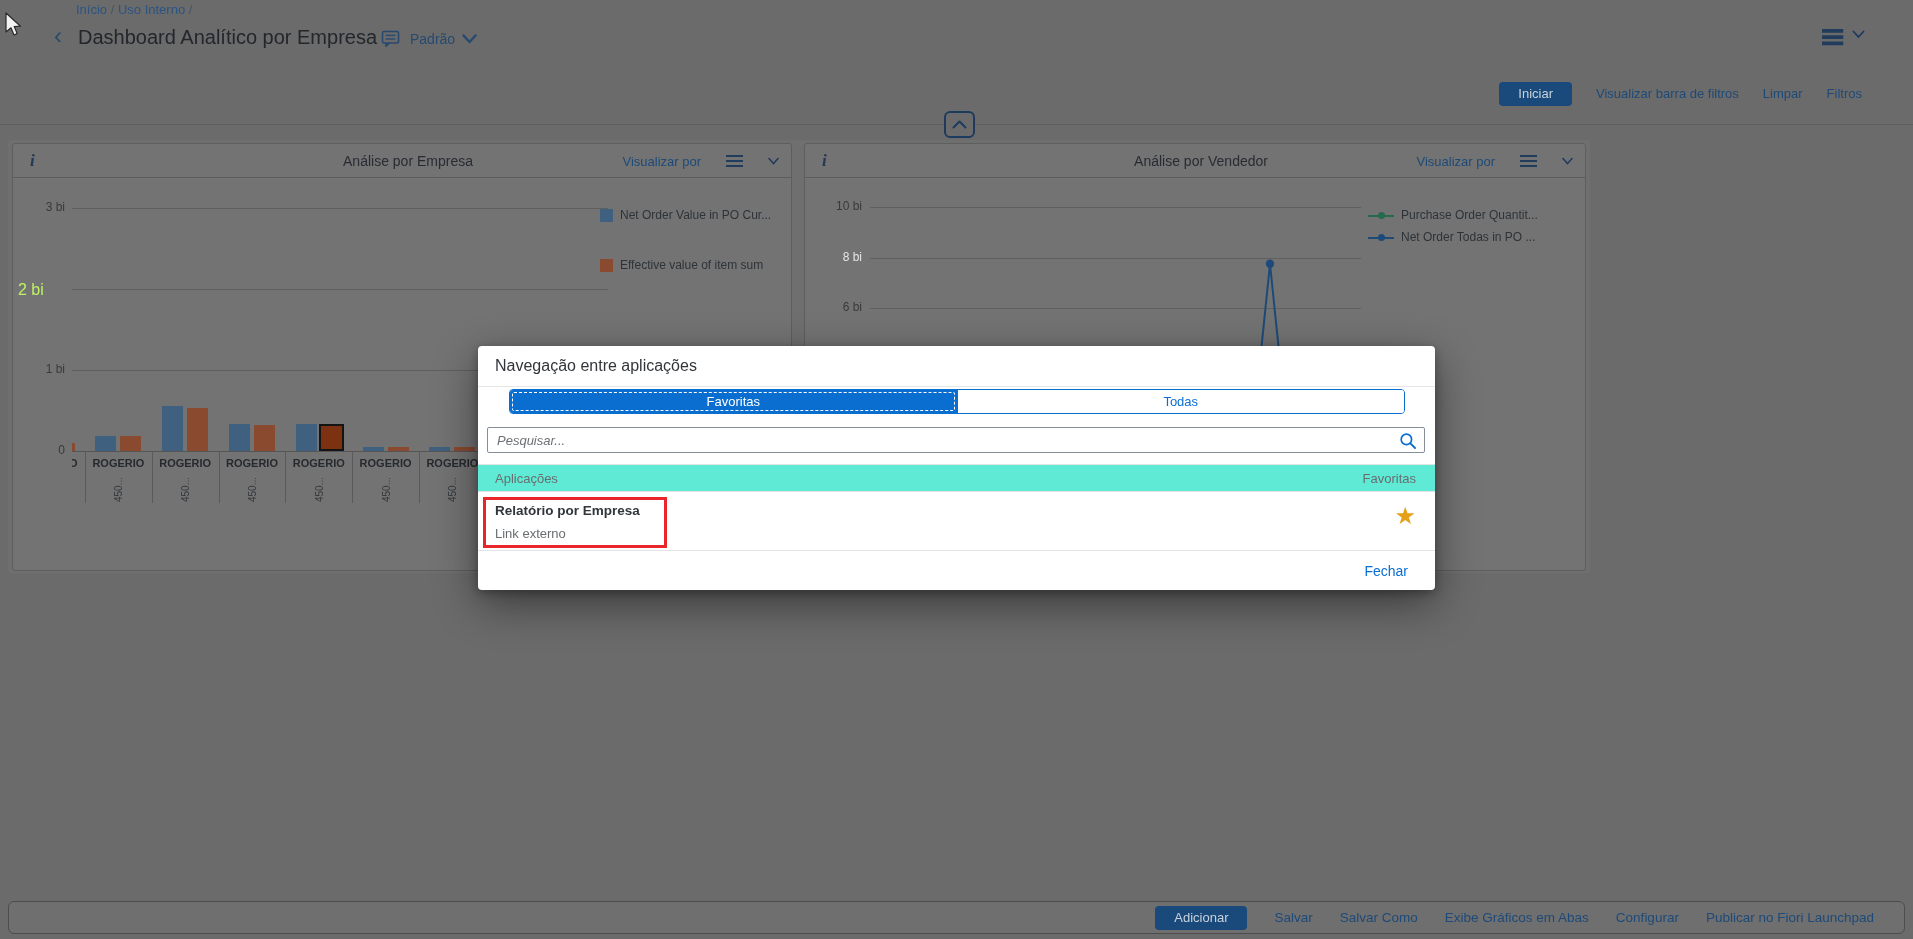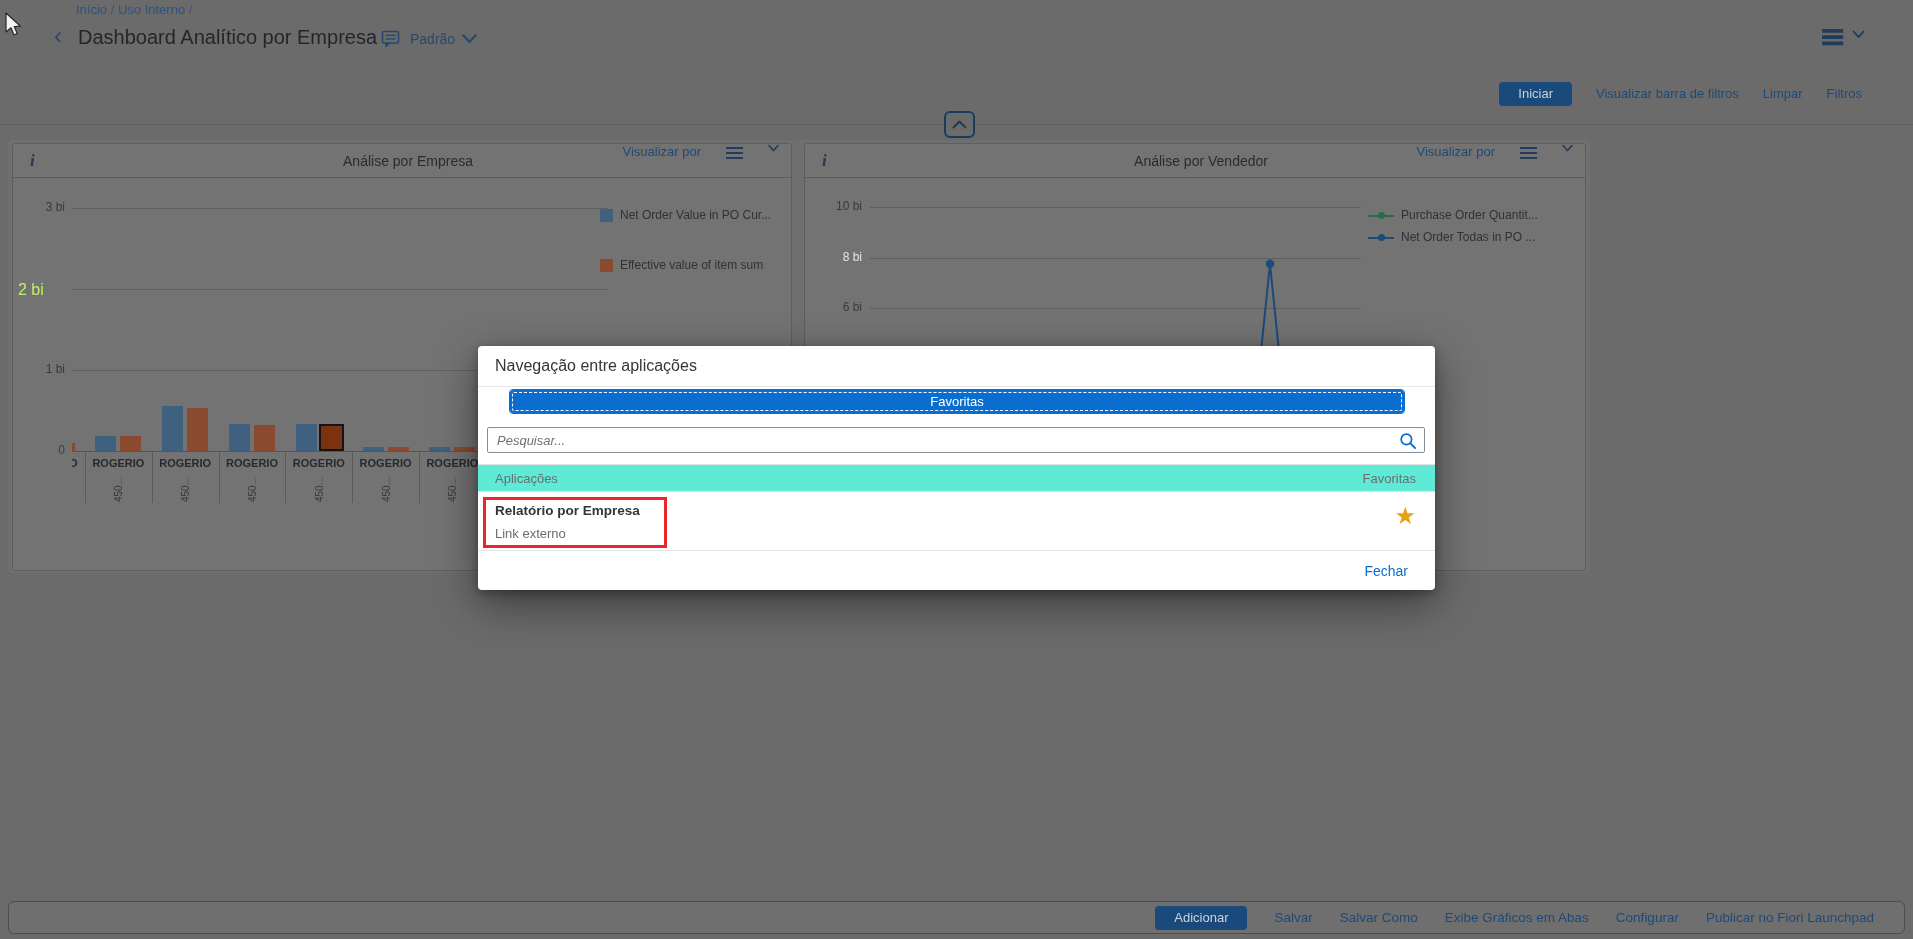--- a/index.html
+++ b/index.html
@@ -33,21 +33,21 @@
     position:absolute; left:944px; top:111px; width:31px; height:27px;
     border:2px solid #1d3a5f; border-radius:6px; background:#6b6b6b;
     display:flex; align-items:center; justify-content:center;
   }
 
   .tiles-row { position:absolute; left:8px; top:140px; width:1582px; height:433px; background:#6f6f6f; border-radius:4px; }
   .tile { position:absolute; top:143px; height:428px; background:#737373; border:1px solid #5e5e5e; border-radius:3px; }
   .tile-header { position:absolute; left:0; top:0; right:0; height:34px; border-bottom:1px solid #5c5c5c; }
   .tile-info-i { position:absolute; left:17px; top:7px; font-family:"Liberation Serif", serif; font-style:italic; font-weight:700; font-size:17px; color:#223a55; }
   .tile-title { position:absolute; left:12px; right:0; top:9px; text-align:center; font-size:14px; color:#282c32; }
-  .tile-hdr-right { position:absolute; right:12px; top:0; height:34px; display:flex; align-items:flex-start; gap:25px; }
+  .tile-hdr-right { position:absolute; right:12px; top:0; height:34px; display:flex; align-items:center; gap:25px; }
   .tile-viewby { color:#1d4a78; font-size:13px; }
   .mini-burger div { width:17px; height:2.5px; background:#223c5c; margin:2.5px 0; }
   .legend-row { position:absolute; display:flex; align-items:center; gap:7px; font-size:12px; color:#2e3338; white-space:nowrap; }
   .legend-swatch { width:13px; height:13px; flex:none; }
   .legend-linemark { position:relative; width:26px; height:7px; flex:none; }
   .legend-linemark .ln { position:absolute; left:0; right:0; top:3px; height:2px; }
   .legend-linemark .dt { position:absolute; left:9.5px; top:0; width:7px; height:7px; border-radius:50%; }
 
   
   .dialog {
@@ -275,20 +275,21 @@
     </div>
   </div>
 </div>
 
 <div class="dialog">
   <div class="dialog-title">Navegação entre aplicações</div>
   <div class="dialog-title-div"></div>
 
   <div class="segmented">
     <div class="seg sel">Favoritas</div>
+    <div class="seg unsel" style="border-left:1px solid #0a6ed1;">Todas</div>
   </div>
 
   <div class="search-box">
     <input type="text" placeholder="Pesquisar..." style="">
     <svg class="search-glass" width="18" height="18" viewBox="0 0 18 18">
       <circle cx="7.4" cy="7.4" r="5.2" fill="none" stroke="#0a6ed1" stroke-width="1.7"></circle>
       <line x1="11.4" y1="11.4" x2="16" y2="16" stroke="#0a6ed1" stroke-width="1.9" stroke-linecap="round"></line>
     </svg>
   </div>
 

